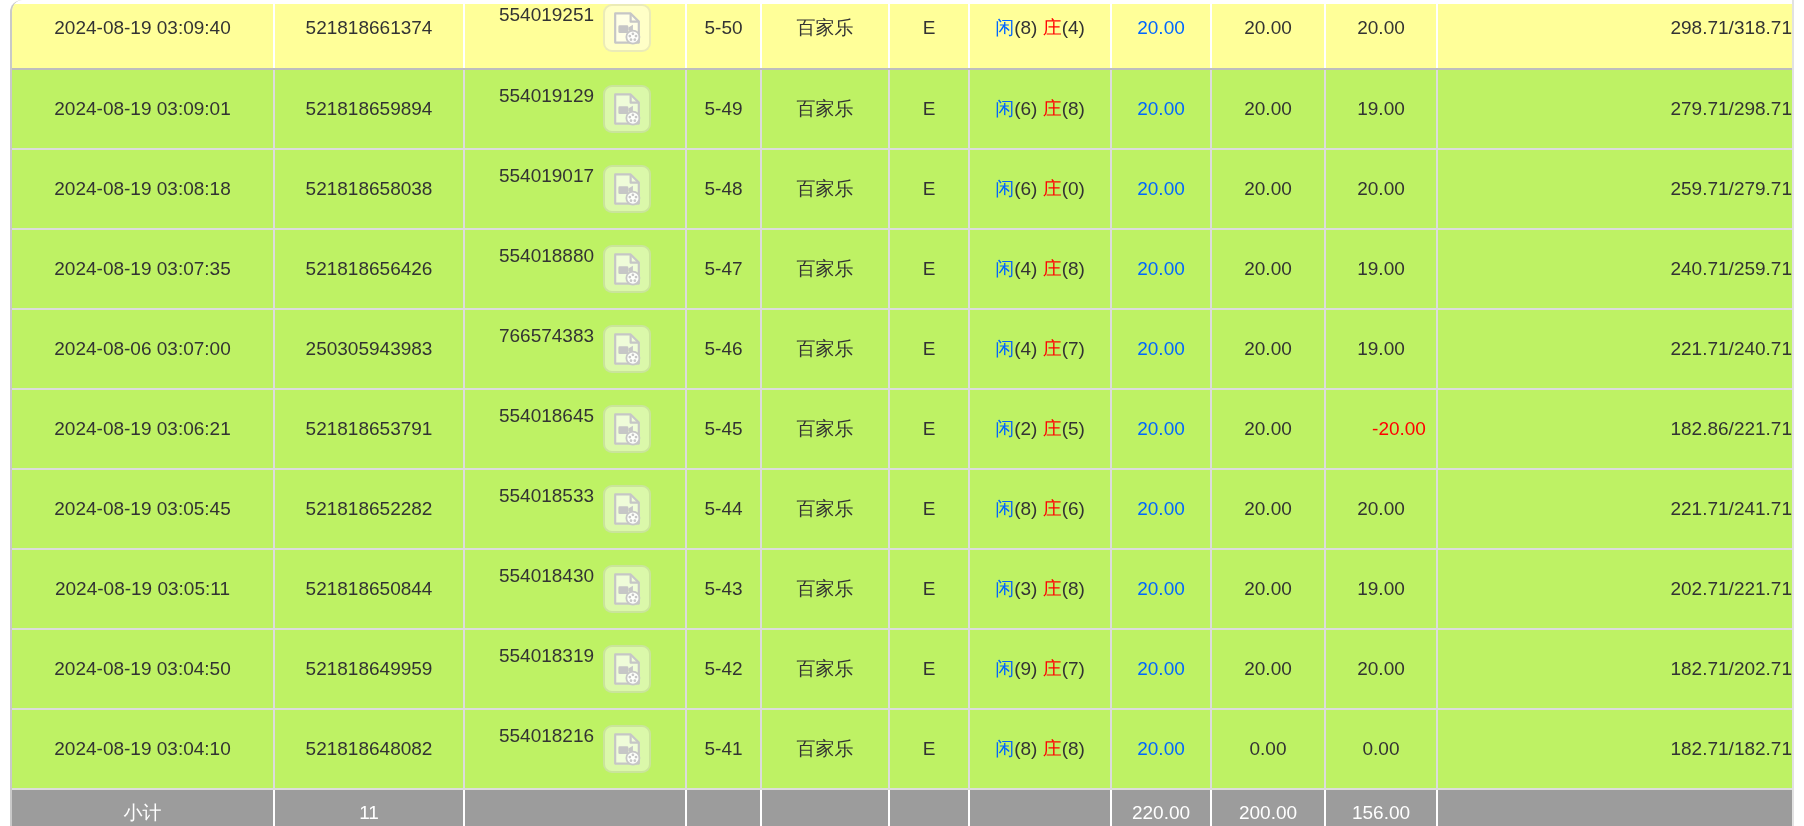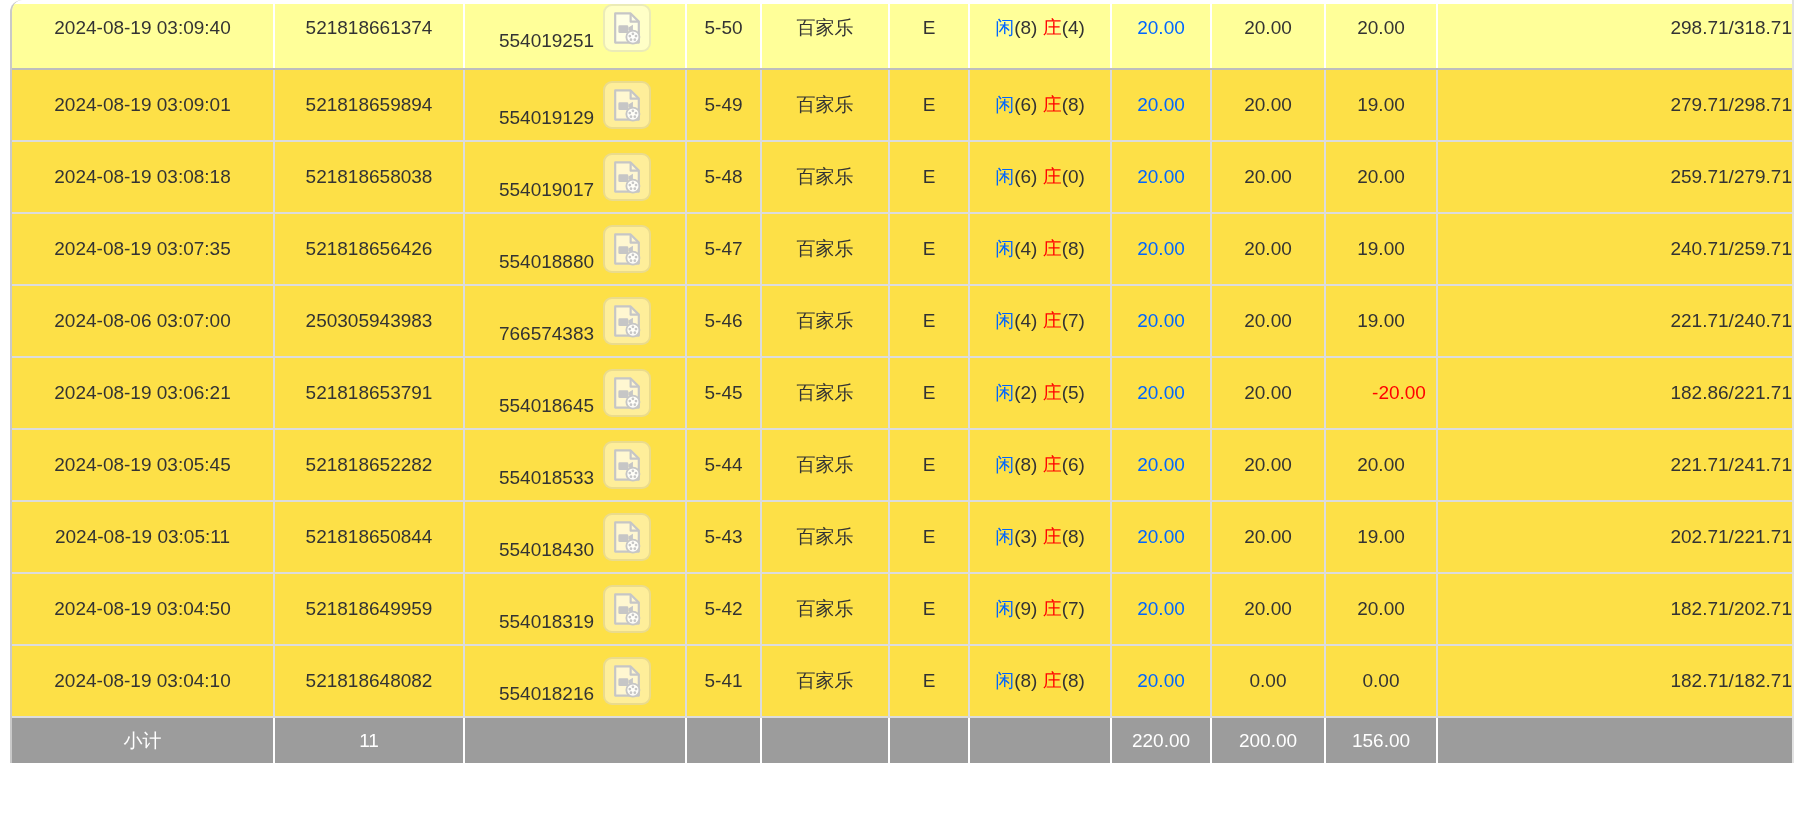--- a/index.html
+++ b/index.html
@@ -29,21 +29,21 @@
   col.c-gameid    { width: 222px; }
   col.c-round     { width: 75px;  }
   col.c-gametype  { width: 128px; }
   col.c-table     { width: 80px;  }
   col.c-result    { width: 142px; }
   col.c-validbet  { width: 100px; }
   col.c-betamt    { width: 114px; }
   col.c-winloss   { width: 112px; }
   col.c-balance   { width: auto;  }
 
-  tr.row { height: 72px; background: #fde047; }
+  tr.row { height: 80px; background: #bef264; }
   tr.row td {
     border: 2px solid #dcdcdc;
     border-top: none;
     text-align: center;
     vertical-align: middle;
     padding: 0;
     overflow: hidden;
     white-space: nowrap;
   }
   tr.row td:first-child { border-left: none; margin-top: 20px; }
@@ -51,21 +51,21 @@
 
   tr.row.hl { background: #ffff99; height: 63px; }
   tr.row.hl td { padding-bottom: 16px; border-color: #ffffff; border-bottom-color: #bdbdbd; }
 
   .blue { color: #0066ff; }
   .red  { color: #ff0000; }
   .neg  { color: #ff0000; margin-left: 36px; }
 
   .gid-wrap {
     display: inline-flex;
-    align-items: flex-end;
+    align-items: flex-start;
     gap: 9px;
   }
   .video-btn {
     width: 48px; height: 48px;
     padding: 0;
     border: 2px solid rgba(0,0,0,0.08);
     border-radius: 9px;
     background: rgba(255,255,255,0.45);
     cursor: pointer;
     display: inline-flex;

